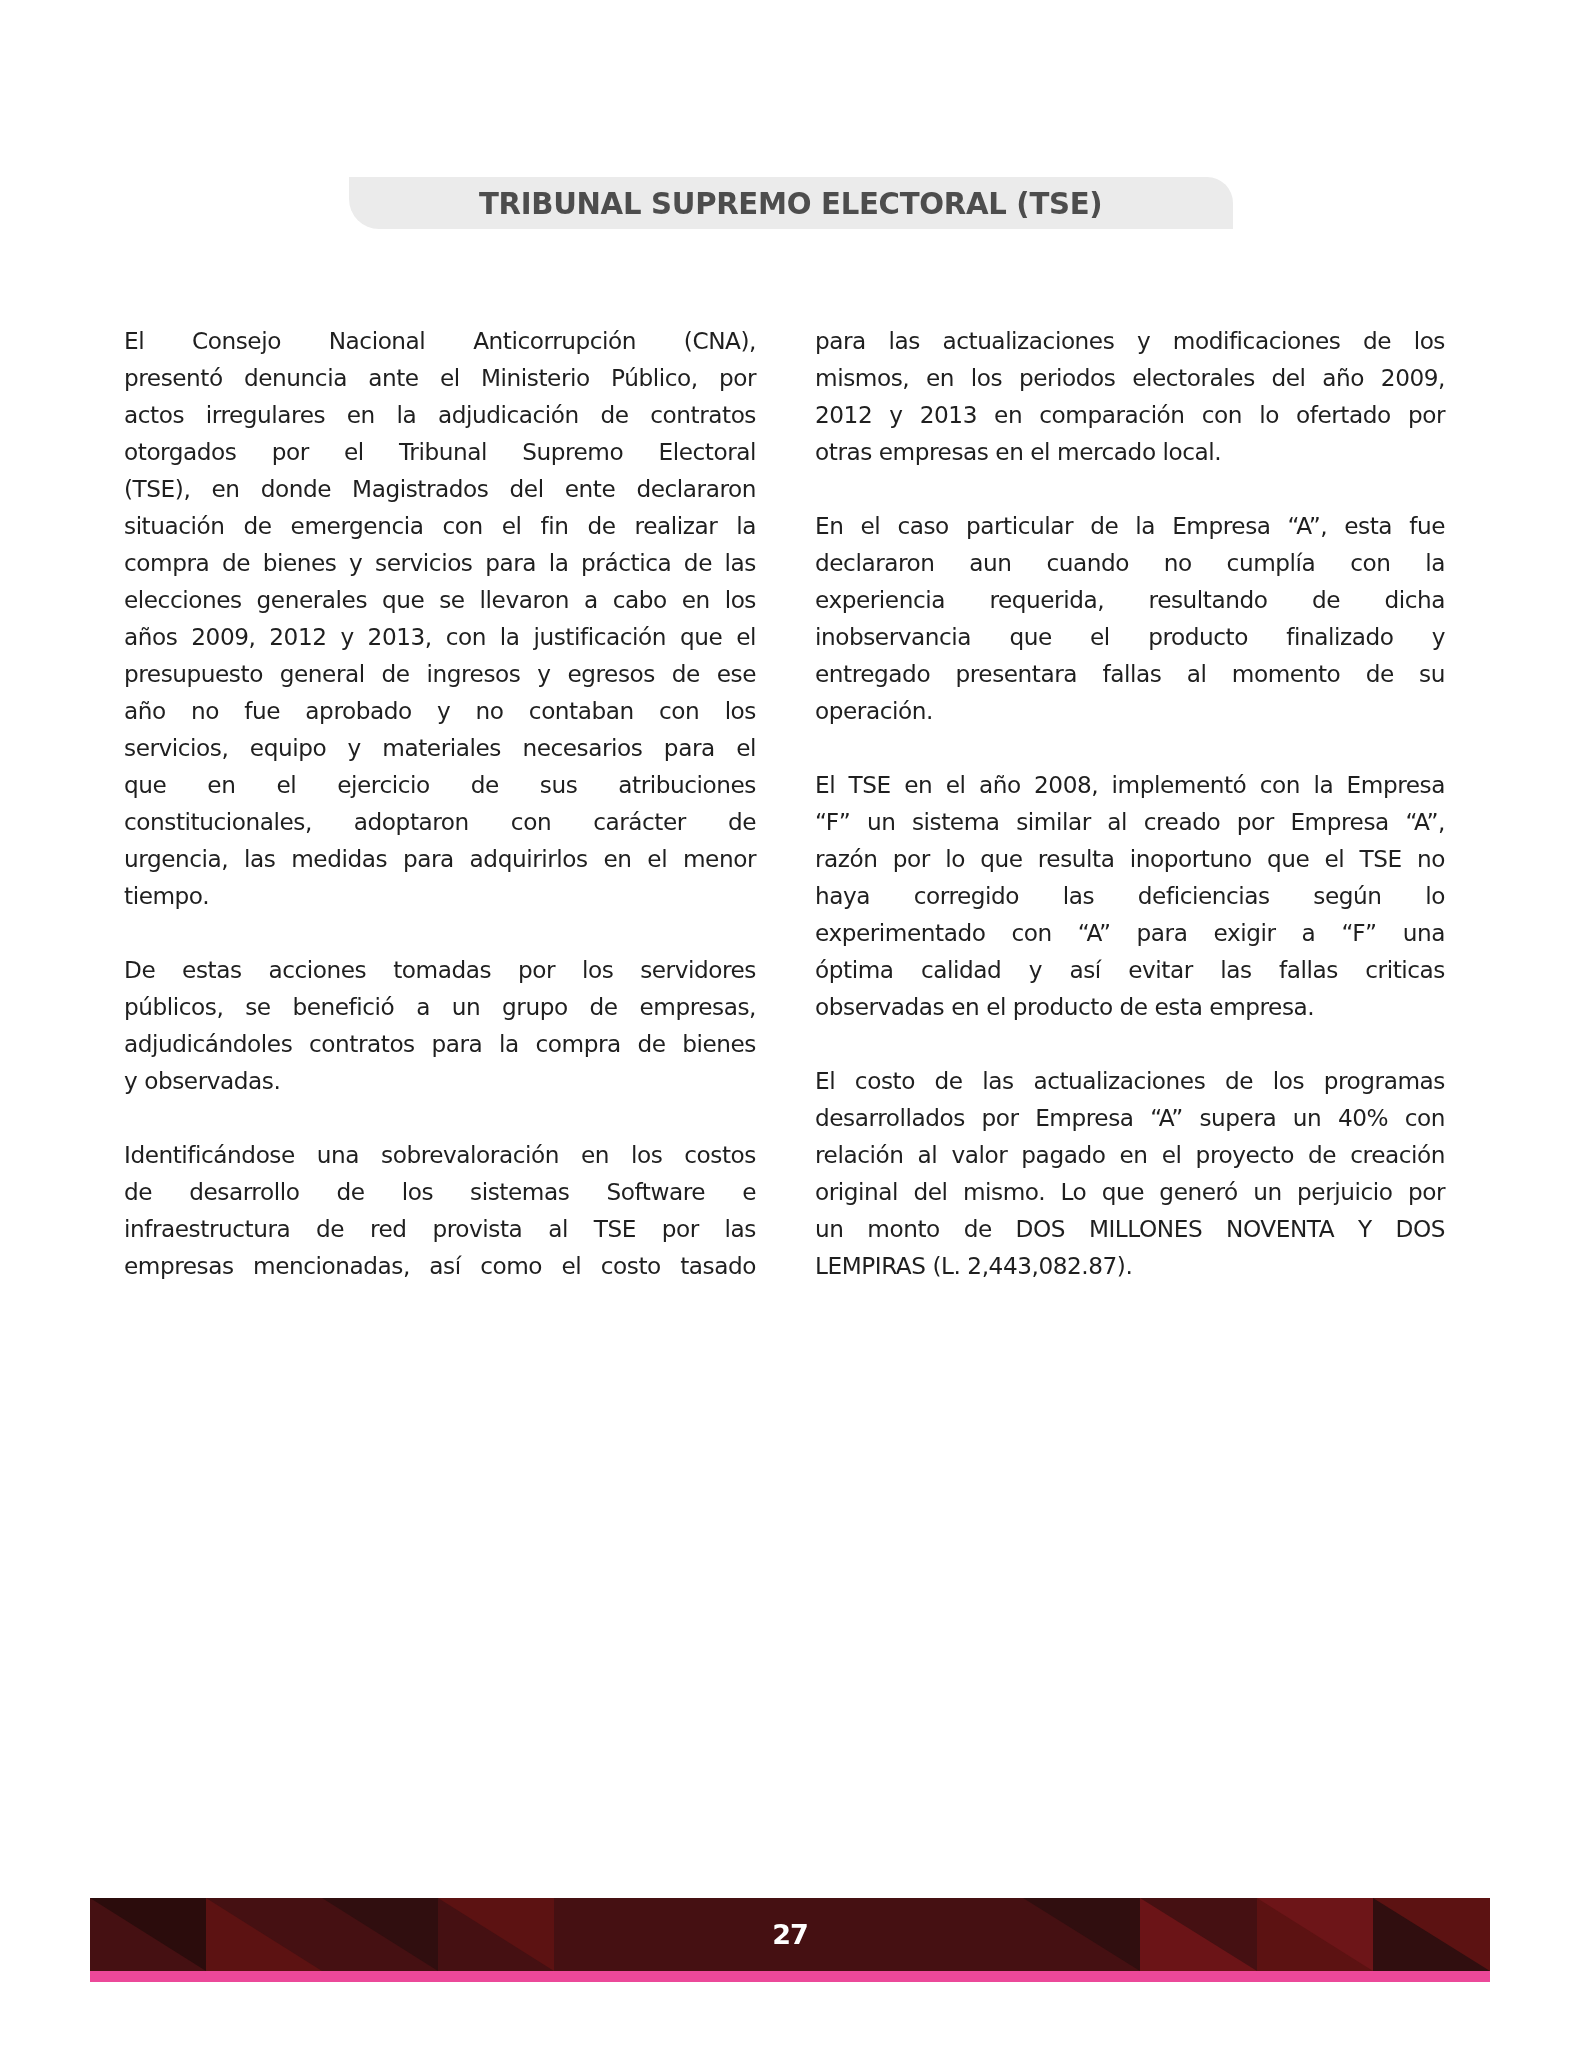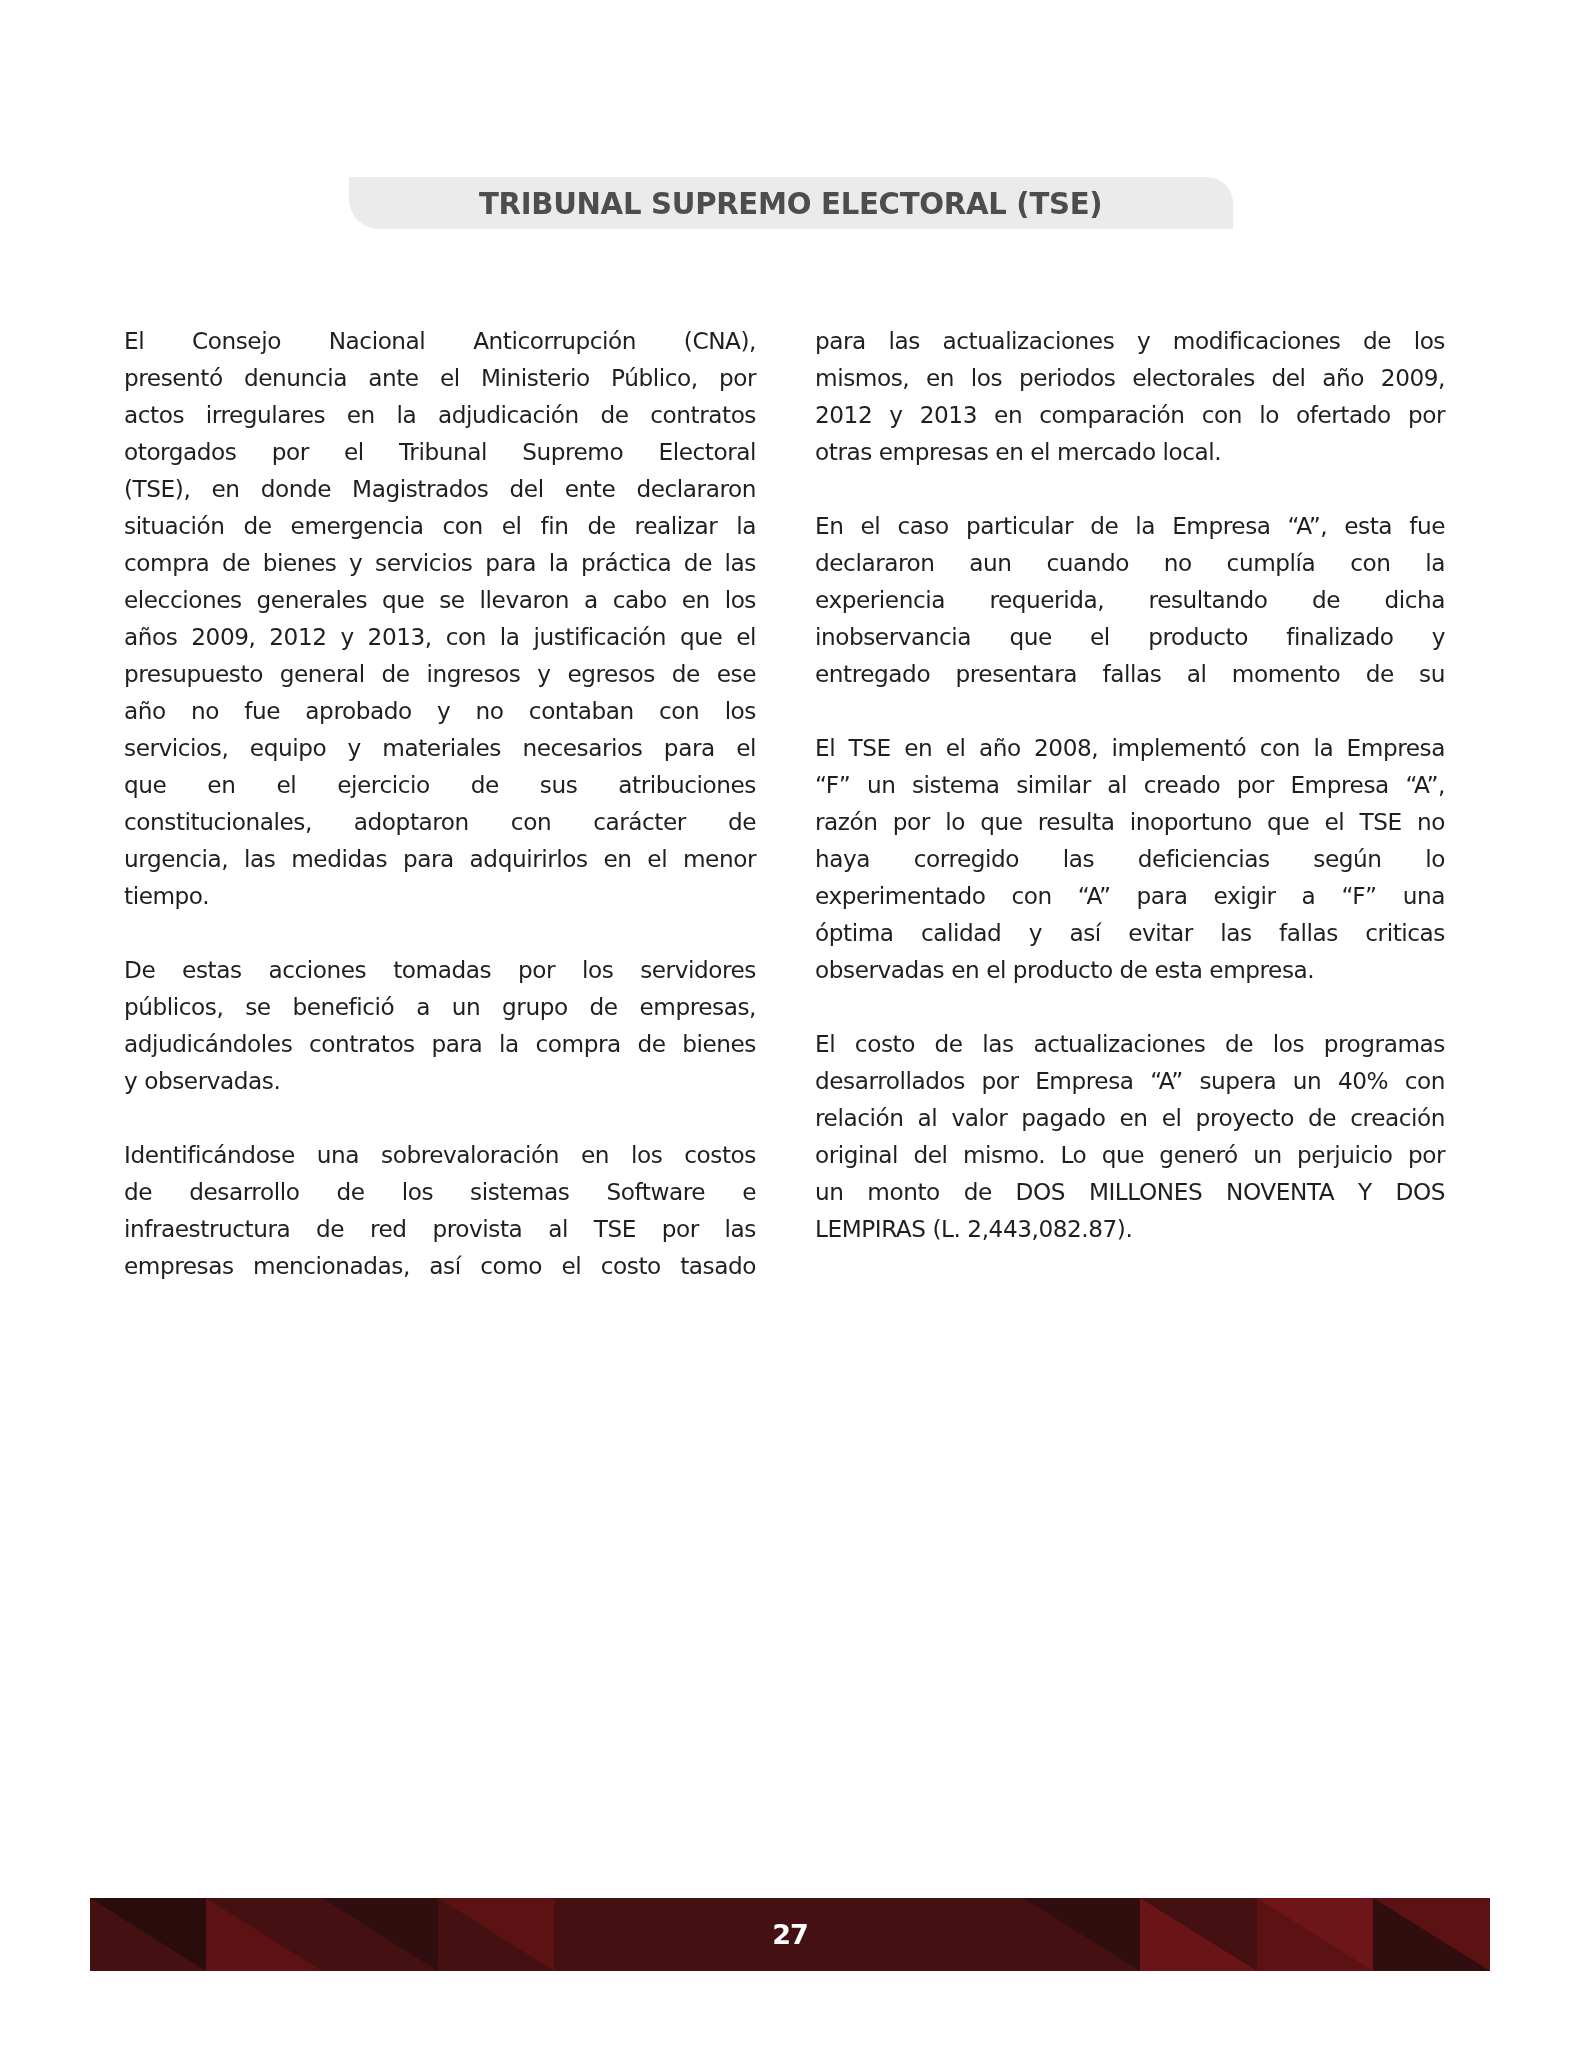--- a/index.html
+++ b/index.html
@@ -65,22 +65,22 @@
     }
     .line.last {
       text-align: left;
       text-align-last: left;
     }
     .footer-bar {
       position: absolute;
       left: 90px;
       top: 1898px;
       width: 1400px;
-      height: 73px;
-      background: #b91c1c;
+      height: 84px;
+      background: #ec4899;
       overflow: hidden;
     }
     .footer-bar svg {
       position: absolute;
       left: 0; top: 0;
     }
     .page-number {
       position: absolute;
       left: 0;
       top: 0;
@@ -144,20 +144,21 @@
       <span class="line">mismos, en los periodos electorales del año 2009,</span>
       <span class="line">2012 y 2013 en comparación con lo ofertado por</span>
       <span class="line last">otras empresas en el mercado local.</span>
     </p>
     <p class="para">
       <span class="line">En el caso particular de la Empresa “A”, esta fue</span>
       <span class="line">declararon aun cuando no cumplía con la</span>
       <span class="line">experiencia requerida, resultando de dicha</span>
       <span class="line">inobservancia que el producto finalizado y</span>
       <span class="line">entregado presentara fallas al momento de su</span>
+      <span class="line last">operación.</span>
     </p>
     <p class="para">
       <span class="line">El TSE en el año 2008, implementó con la Empresa</span>
       <span class="line">“F” un sistema similar al creado por Empresa “A”,</span>
       <span class="line">razón por lo que resulta inoportuno que el TSE no</span>
       <span class="line">haya corregido las deficiencias según lo</span>
       <span class="line">experimentado con “A” para exigir a “F” una</span>
       <span class="line">óptima calidad y así evitar las fallas criticas</span>
       <span class="line last">observadas en el producto de esta empresa.</span>
     </p>

